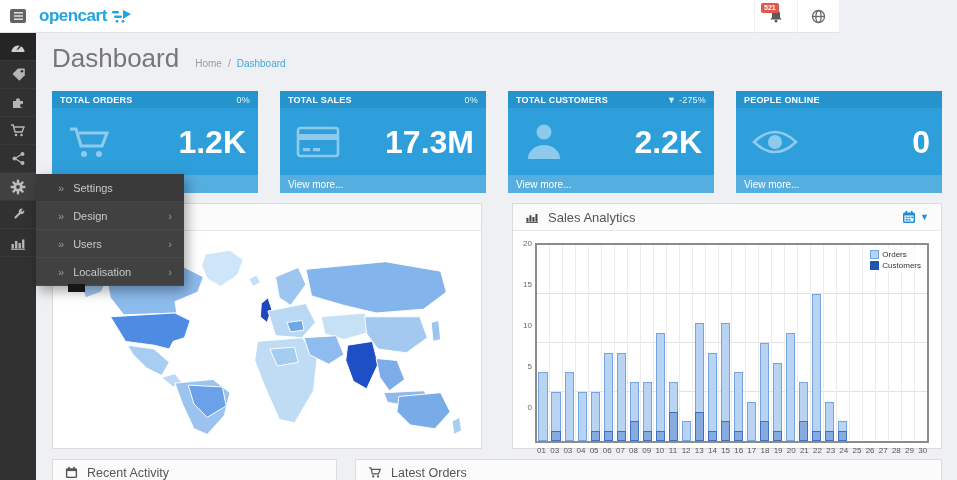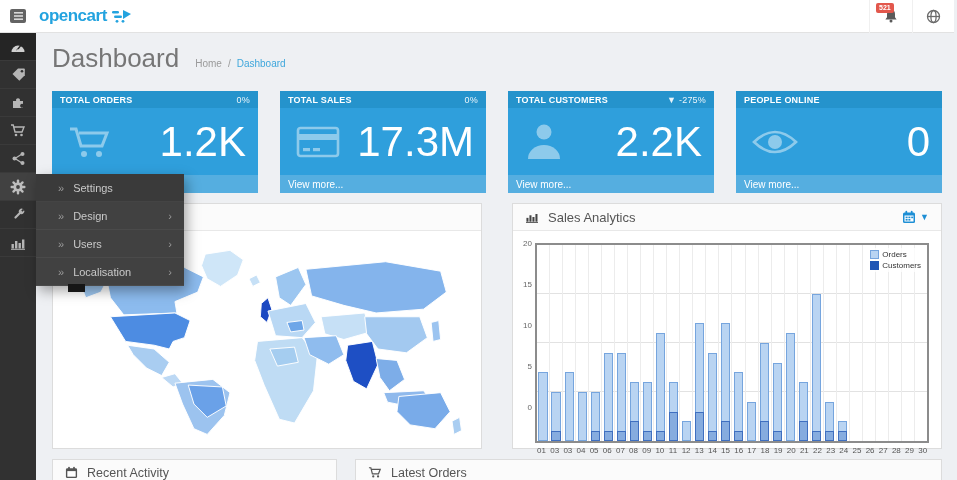--- a/index.html
+++ b/index.html
@@ -6,21 +6,21 @@
     --accent:#2f9fdc; --tile-head:#2593cc; --tile-foot:#55aee0;
     --orders-fill:#b9d4f2; --orders-border:#76a5de;
     --cust-fill:#86acdf; --cust-border:#3f6fc0; --cust-legend:#1f55b5;
     --badge-red:#e2574c; --logo-blue:#23a3df; --link-blue:#3fa7dc;
   }
   *{box-sizing:border-box; margin:0; padding:0;}
   html,body{width:957px;height:480px;overflow:hidden;}
   body{font-family:"Liberation Sans",sans-serif; background:#eef0f3; position:relative;}
 
   
-  .topbar{position:absolute;top:0;left:0;width:954px;height:33px;background:#fff;border-bottom:1px solid #e2e2e2;display:flex;align-items:center;z-index:60;}
+  .topbar{position:absolute;top:0;left:0;width:839px;height:33px;background:#fff;border-bottom:1px solid #e2e2e2;display:flex;align-items:center;z-index:60;}
   .menu-toggle{width:36px;height:33px;display:flex;align-items:center;justify-content:center;cursor:pointer;}
   .logo{display:flex;align-items:center;gap:4px;margin-left:3px;cursor:pointer;}
   .logo-text{color:var(--logo-blue);font-size:17px;font-weight:bold;letter-spacing:-0.5px;}
   .topbar-right{margin-left:auto;display:flex;align-items:stretch;height:33px;}
   .topbar-cell{display:flex;align-items:center;padding:0 13px;border-left:1px solid #f0f0f0;position:relative;cursor:pointer;}
   .badge{position:absolute;top:3px;left:6px;background:var(--badge-red);color:#fff;font-size:7px;font-weight:bold;padding:1px 3px;border-radius:2px;line-height:1.2;}
   .logout{font-size:12px;color:#777;display:flex;align-items:center;gap:5px;}
 
   
   .sidebar{position:absolute;top:33px;left:0;width:36px;bottom:0;background:#313131;z-index:55;}
@@ -44,21 +44,21 @@
   .crumb-link{color:#9a9a9a;cursor:pointer;}
   .crumb-current{color:var(--link-blue);cursor:pointer;}
 
   
   .tiles{display:grid;grid-template-columns:repeat(4,1fr);gap:22px;}
   .tile{height:102px;background:var(--accent);color:#fff;display:flex;flex-direction:column;}
   .tile-head{height:17px;background:var(--tile-head);display:flex;align-items:center;justify-content:space-between;padding:0 8px;font-size:9px;font-weight:bold;letter-spacing:.2px;}
   .tile-pct{font-weight:normal;font-size:9px;opacity:.9;display:flex;align-items:center;gap:3px;}
   .tile-body{flex:1;position:relative;display:flex;align-items:center;}
   .tile-icon{position:absolute;left:15px;top:50%;transform:translateY(-50%);opacity:.45;}
-  .tile-value{margin-left:auto;font-size:42px;font-weight:400;padding-right:12px;line-height:1;}
+  .tile-value{margin-left:auto;font-size:32px;font-weight:700;padding-right:12px;line-height:1;}
   .tile-foot{height:18px;background:var(--tile-foot);display:flex;align-items:center;padding:0 8px;font-size:10px;cursor:pointer;text-align:right;}
 
   
   .panel-row{margin-top:10px;display:grid;grid-template-columns:1fr 1fr;gap:30px;}
   .panel{background:#fff;border:1px solid #dcdcdc;}
   .panel-head{height:27px;background:#fbfbfb;border-bottom:1px solid #e8e8e8;display:flex;align-items:center;padding:0 12px;font-size:13px;color:#555;}
   .panel-head .ph-title{margin-left:9px;}
   .map-panel{height:246px;}
   .map-body{height:218px;padding:6px 10px;}
   .sales-panel{height:246px;}

